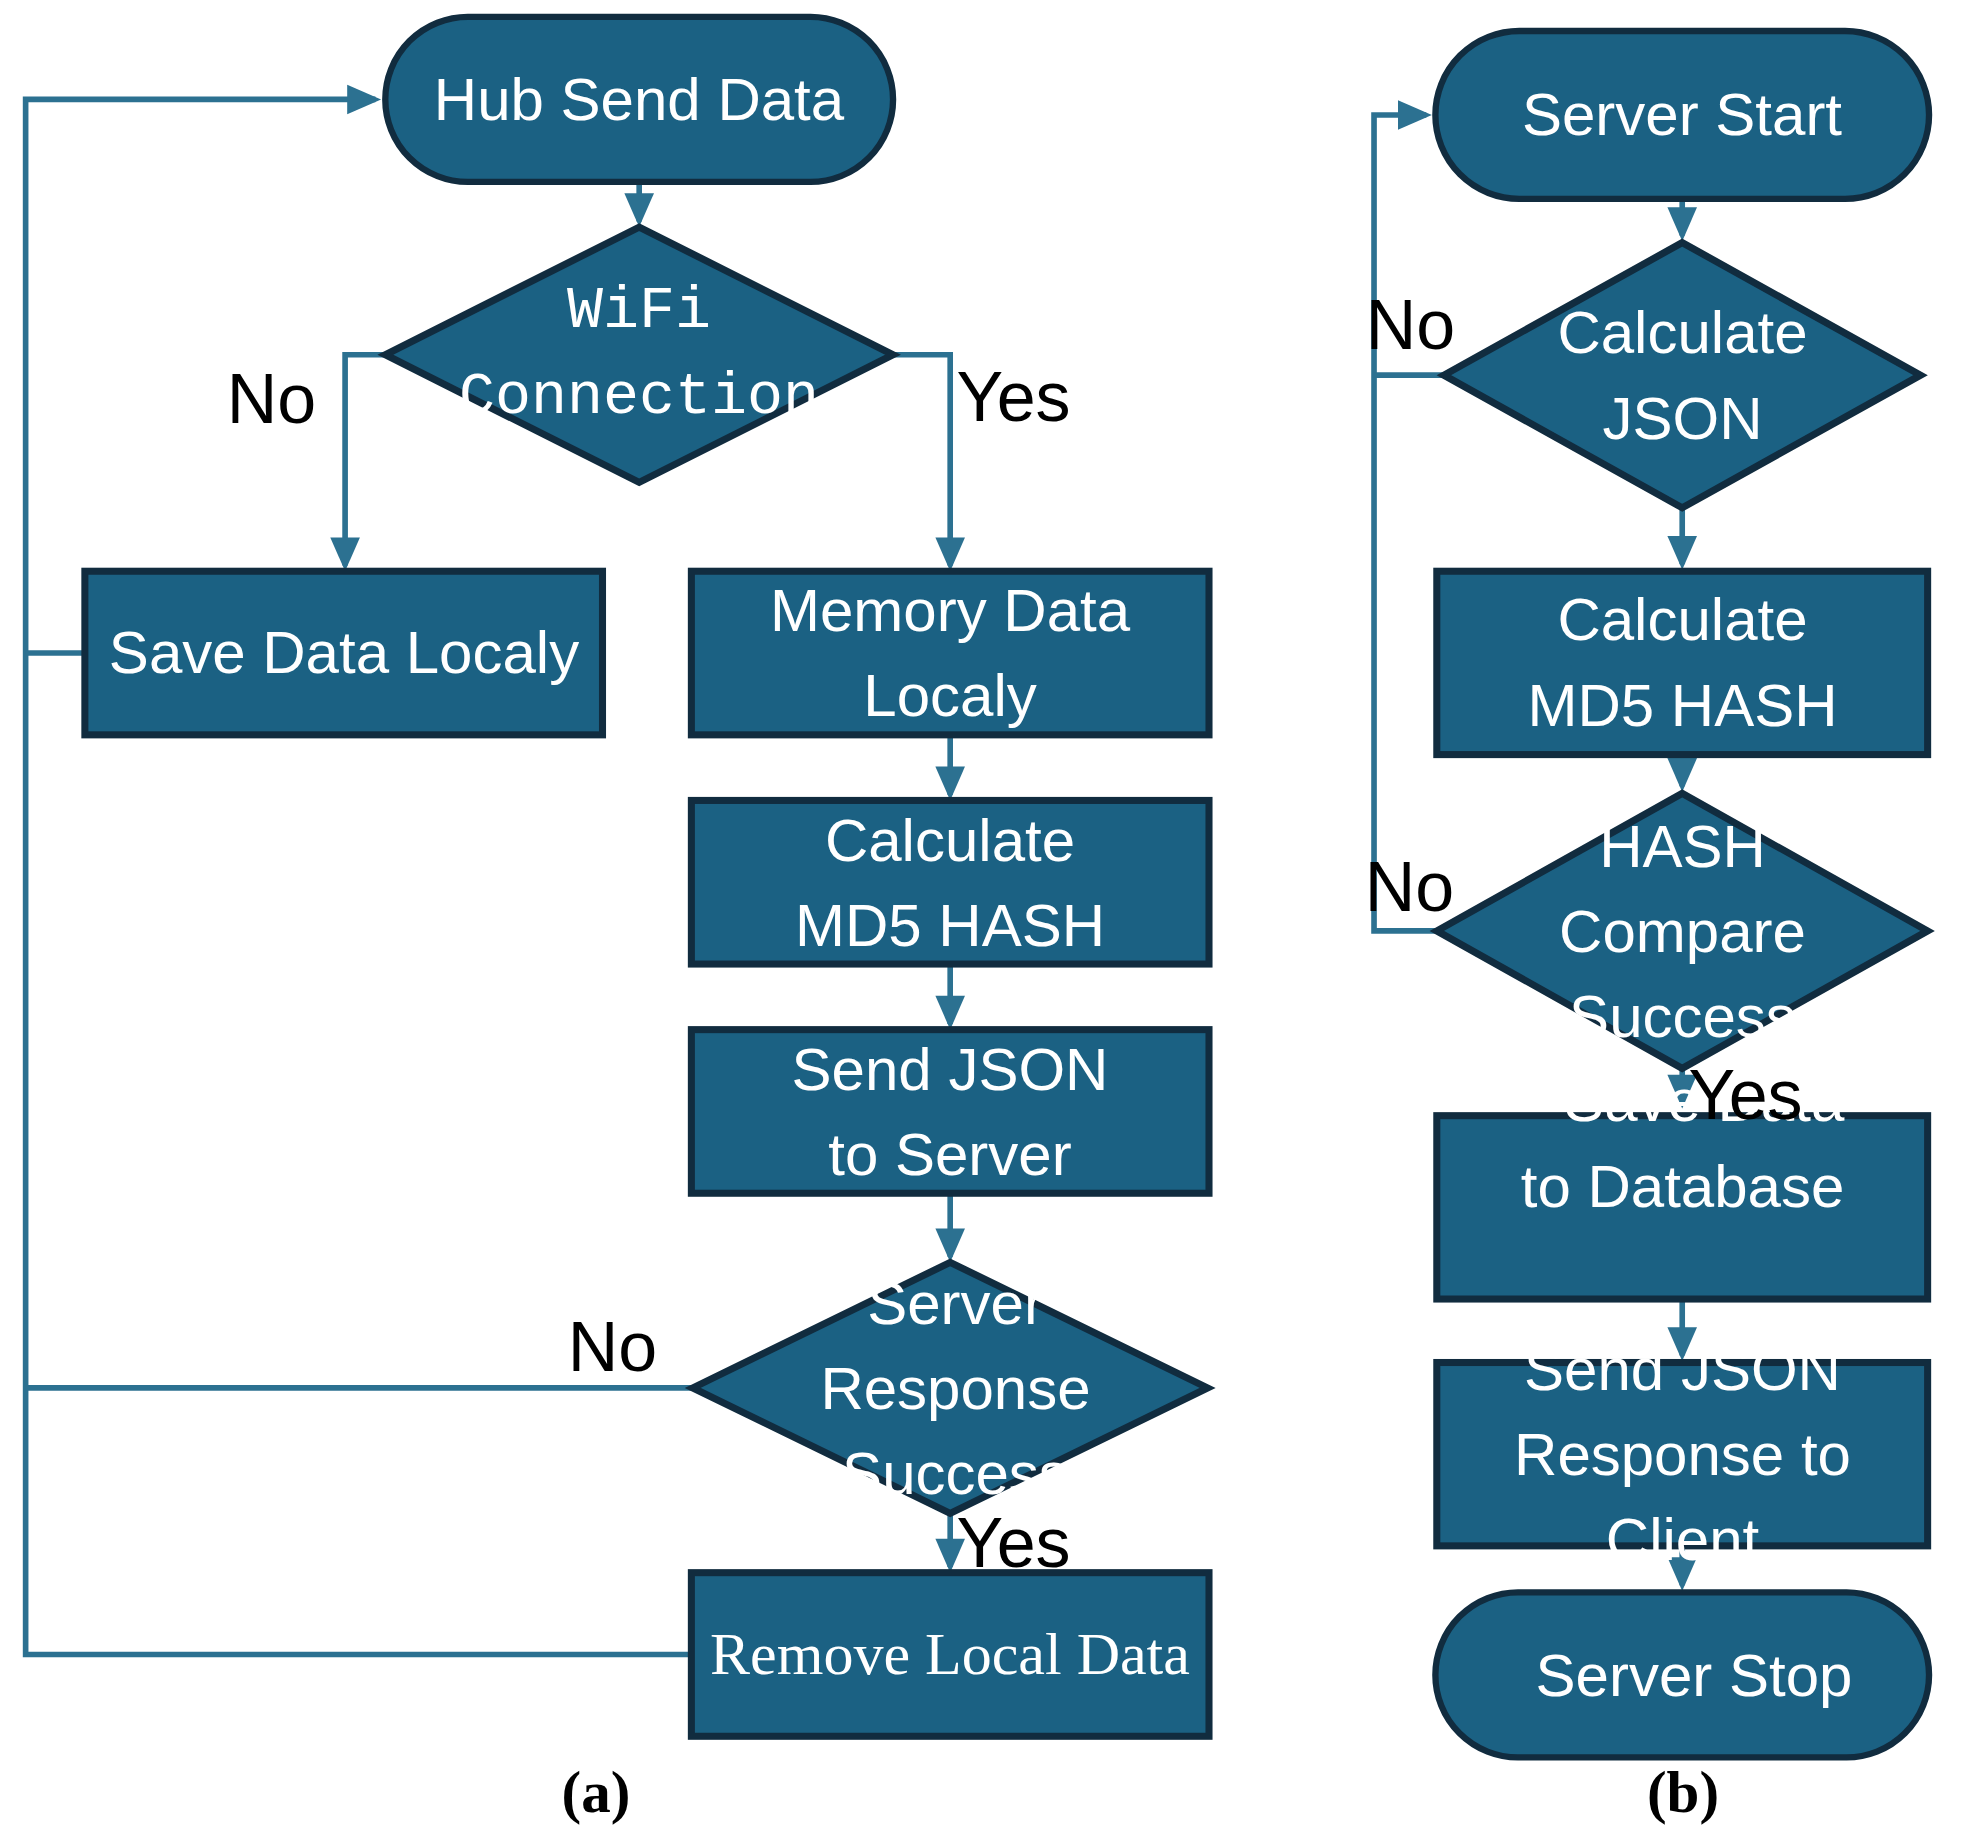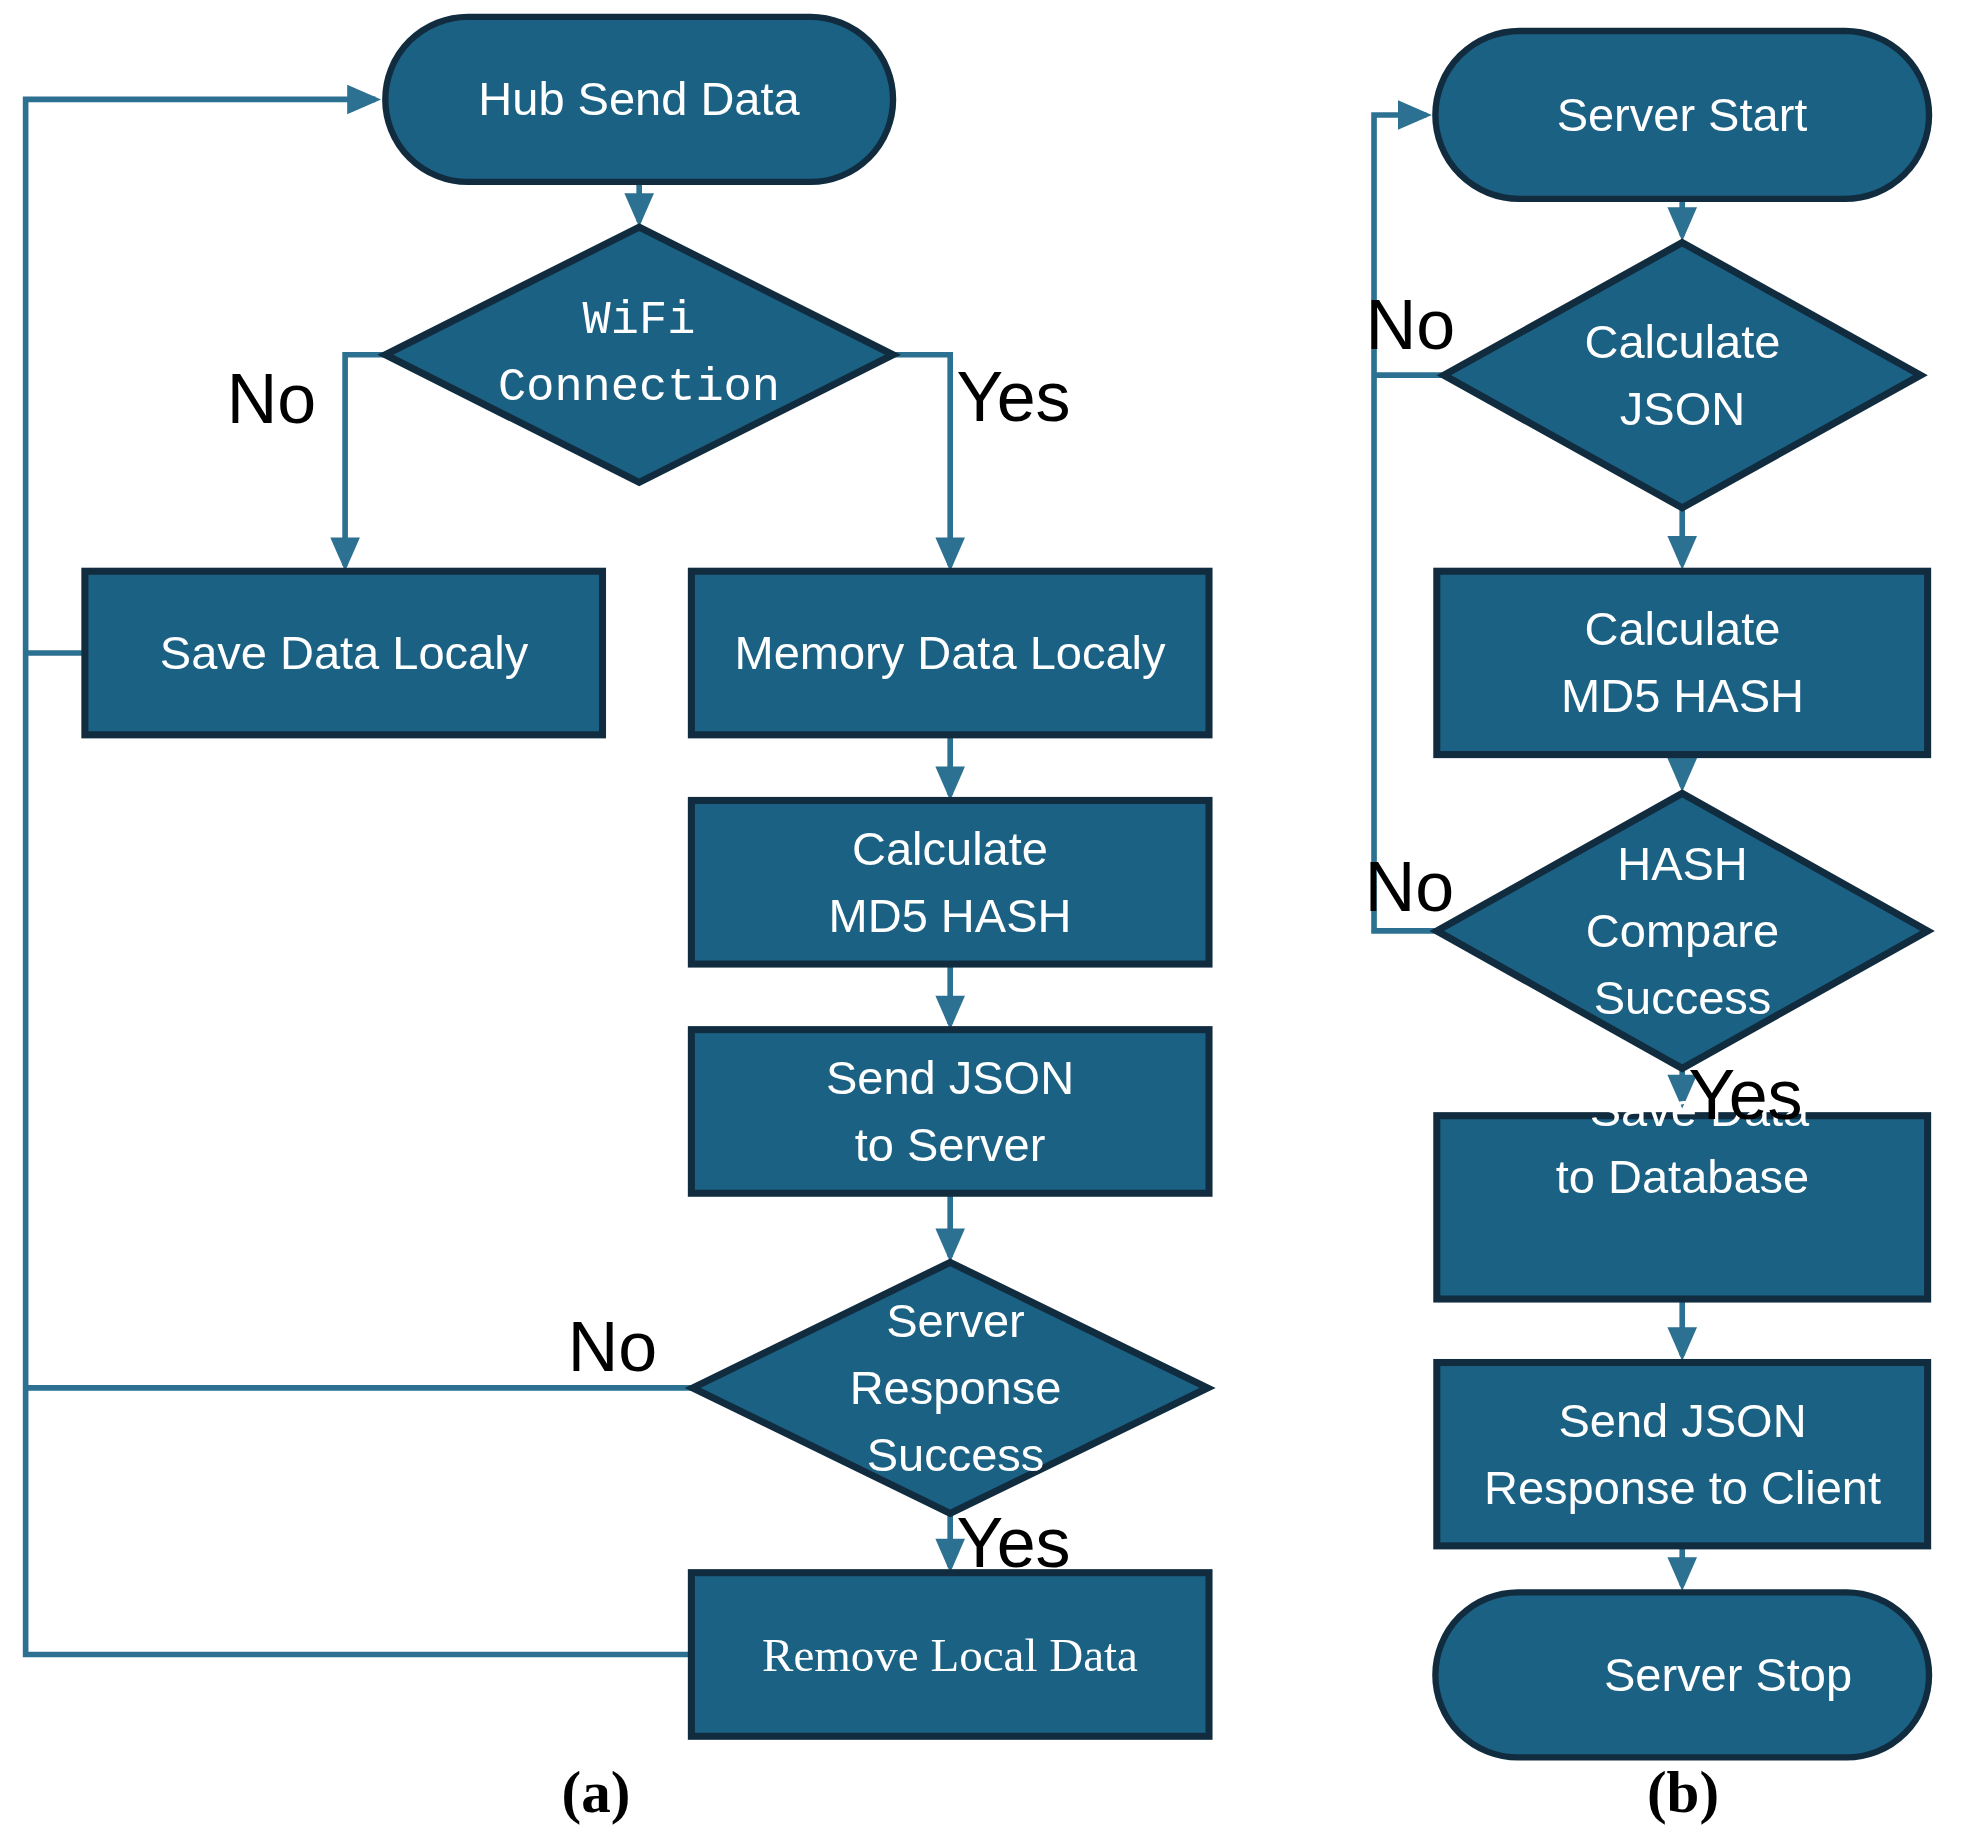--- a/index.html
+++ b/index.html
@@ -18,21 +18,21 @@
   }
   .layer{position:absolute;left:0;top:0;}
   .shape{fill:var(--node-fill);stroke:var(--node-border);stroke-width:10;}
   .stadium{stroke-width:9;}
   .edge{fill:none;stroke:var(--connector);stroke-width:8;}
   .arrowhead{fill:var(--connector);stroke:none;}
   .overlay{
     position:absolute;display:flex;align-items:center;justify-content:center;
     text-align:center;white-space:pre-line;pointer-events:none;
   }
-  .node-label{color:var(--node-text);font-size:47px;line-height:1.42;}
+  .node-label{color:var(--node-text);font-size:60px;line-height:1.42;}
   .edge-label{color:var(--label-text);font-size:70px;line-height:1;}
   .caption{
     color:var(--label-text);font-family:"Liberation Serif", serif;
     font-weight:bold;font-size:59px;line-height:1;
   }
 </style>
 </head>
 <body>
 
 <svg class="layer" width="1985" height="1847" viewBox="0 0 2814 2619">
@@ -99,21 +99,21 @@
 JSON</div>
 <div class="overlay node-label" style="left:1437px;top:571px;width:491px;height:183px;">Calculate
 MD5 HASH</div>
 <div class="overlay node-label" style="left:1437px;top:794px;width:491px;height:275px;">HASH
 Compare
 Success</div>
 <div class="overlay node-label" style="left:1437px;top:1052px;width:491px;height:183px;text-align:right;">Save Data
 to Database</div>
 <div class="overlay node-label" style="left:1437px;top:1363px;width:491px;height:183px;">Send JSON
 Response to Client</div>
-<div class="overlay node-label" style="left:1481px;top:1593px;width:494px;height:165px;">Server Stop</div>
+<div class="overlay node-label" style="left:1447px;top:1593px;width:494px;height:165px;">Server Stop</div>
 
 <div class="overlay edge-label" style="left:194px;top:363px;width:155px;height:71px;">No</div>
 <div class="overlay edge-label" style="left:936px;top:361px;width:155px;height:71px;">Yes</div>
 <div class="overlay edge-label" style="left:535px;top:1311px;width:155px;height:71px;">No</div>
 <div class="overlay edge-label" style="left:936px;top:1507px;width:155px;height:71px;">Yes</div>
 <div class="overlay edge-label" style="left:1333px;top:289px;width:155px;height:71px;">No</div>
 <div class="overlay edge-label" style="left:1332px;top:851px;width:155px;height:71px;">No</div>
 <div class="overlay edge-label" style="left:1668px;top:1059px;width:155px;height:71px;">Yes</div>
 
 <div class="overlay caption" style="left:490px;top:1753px;width:212px;height:78px;">(a)</div>

